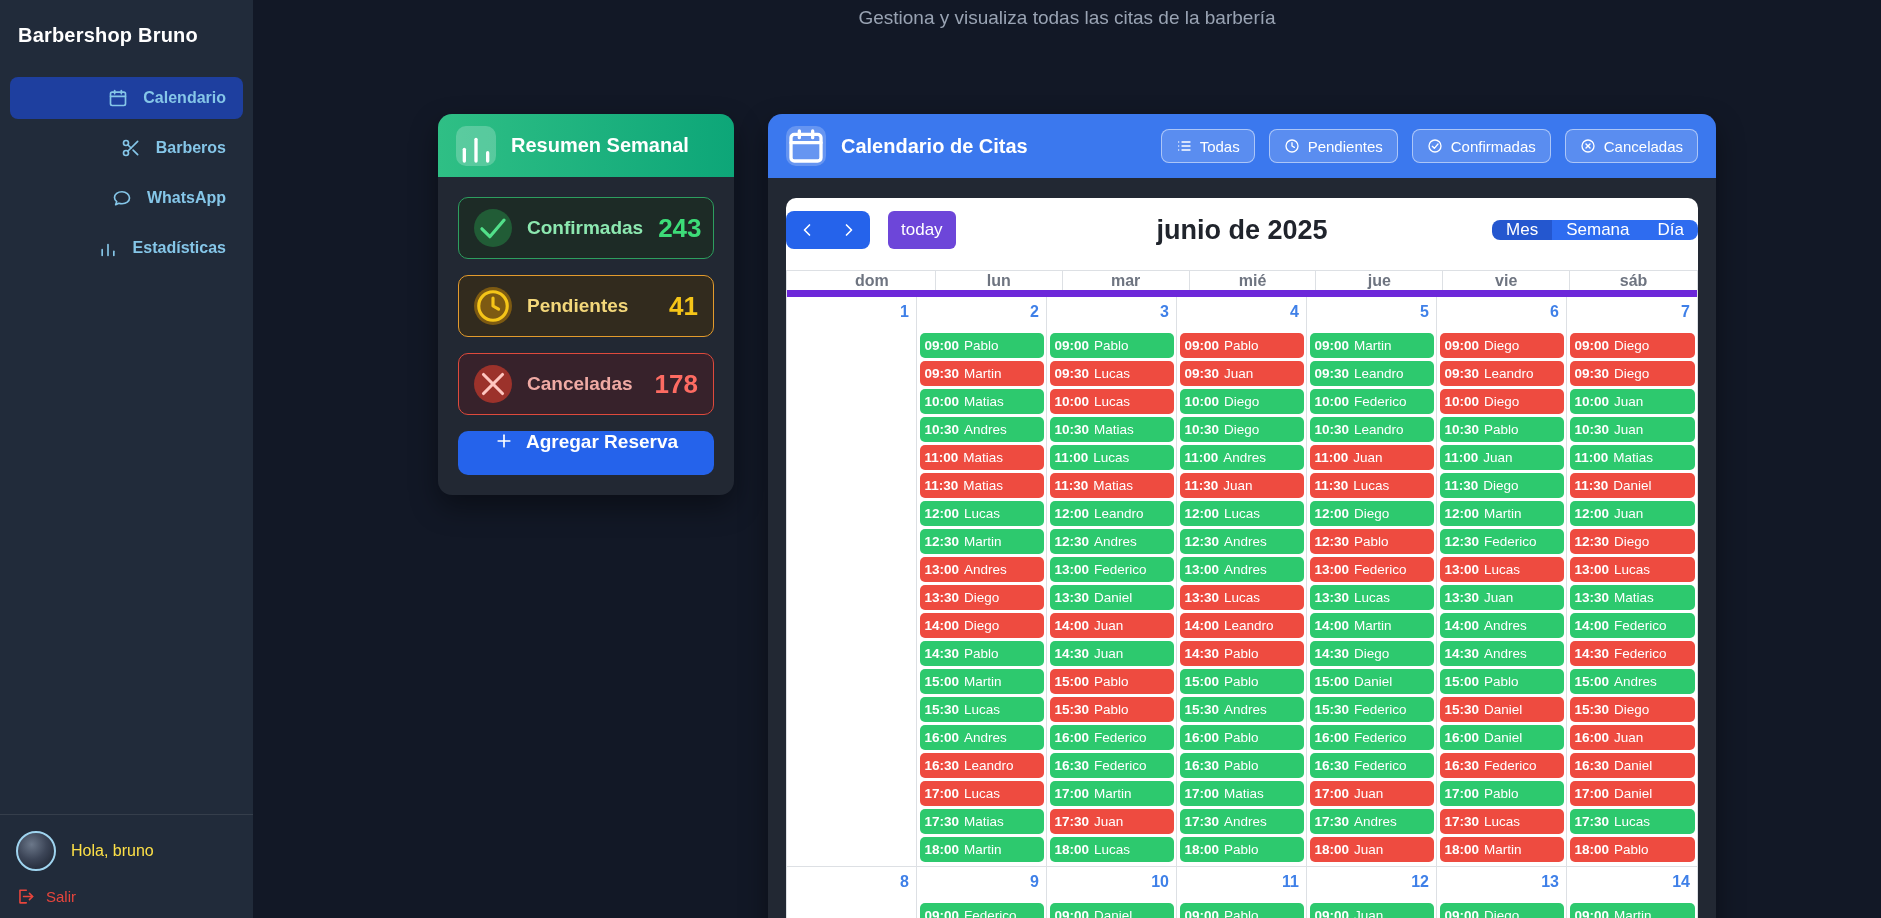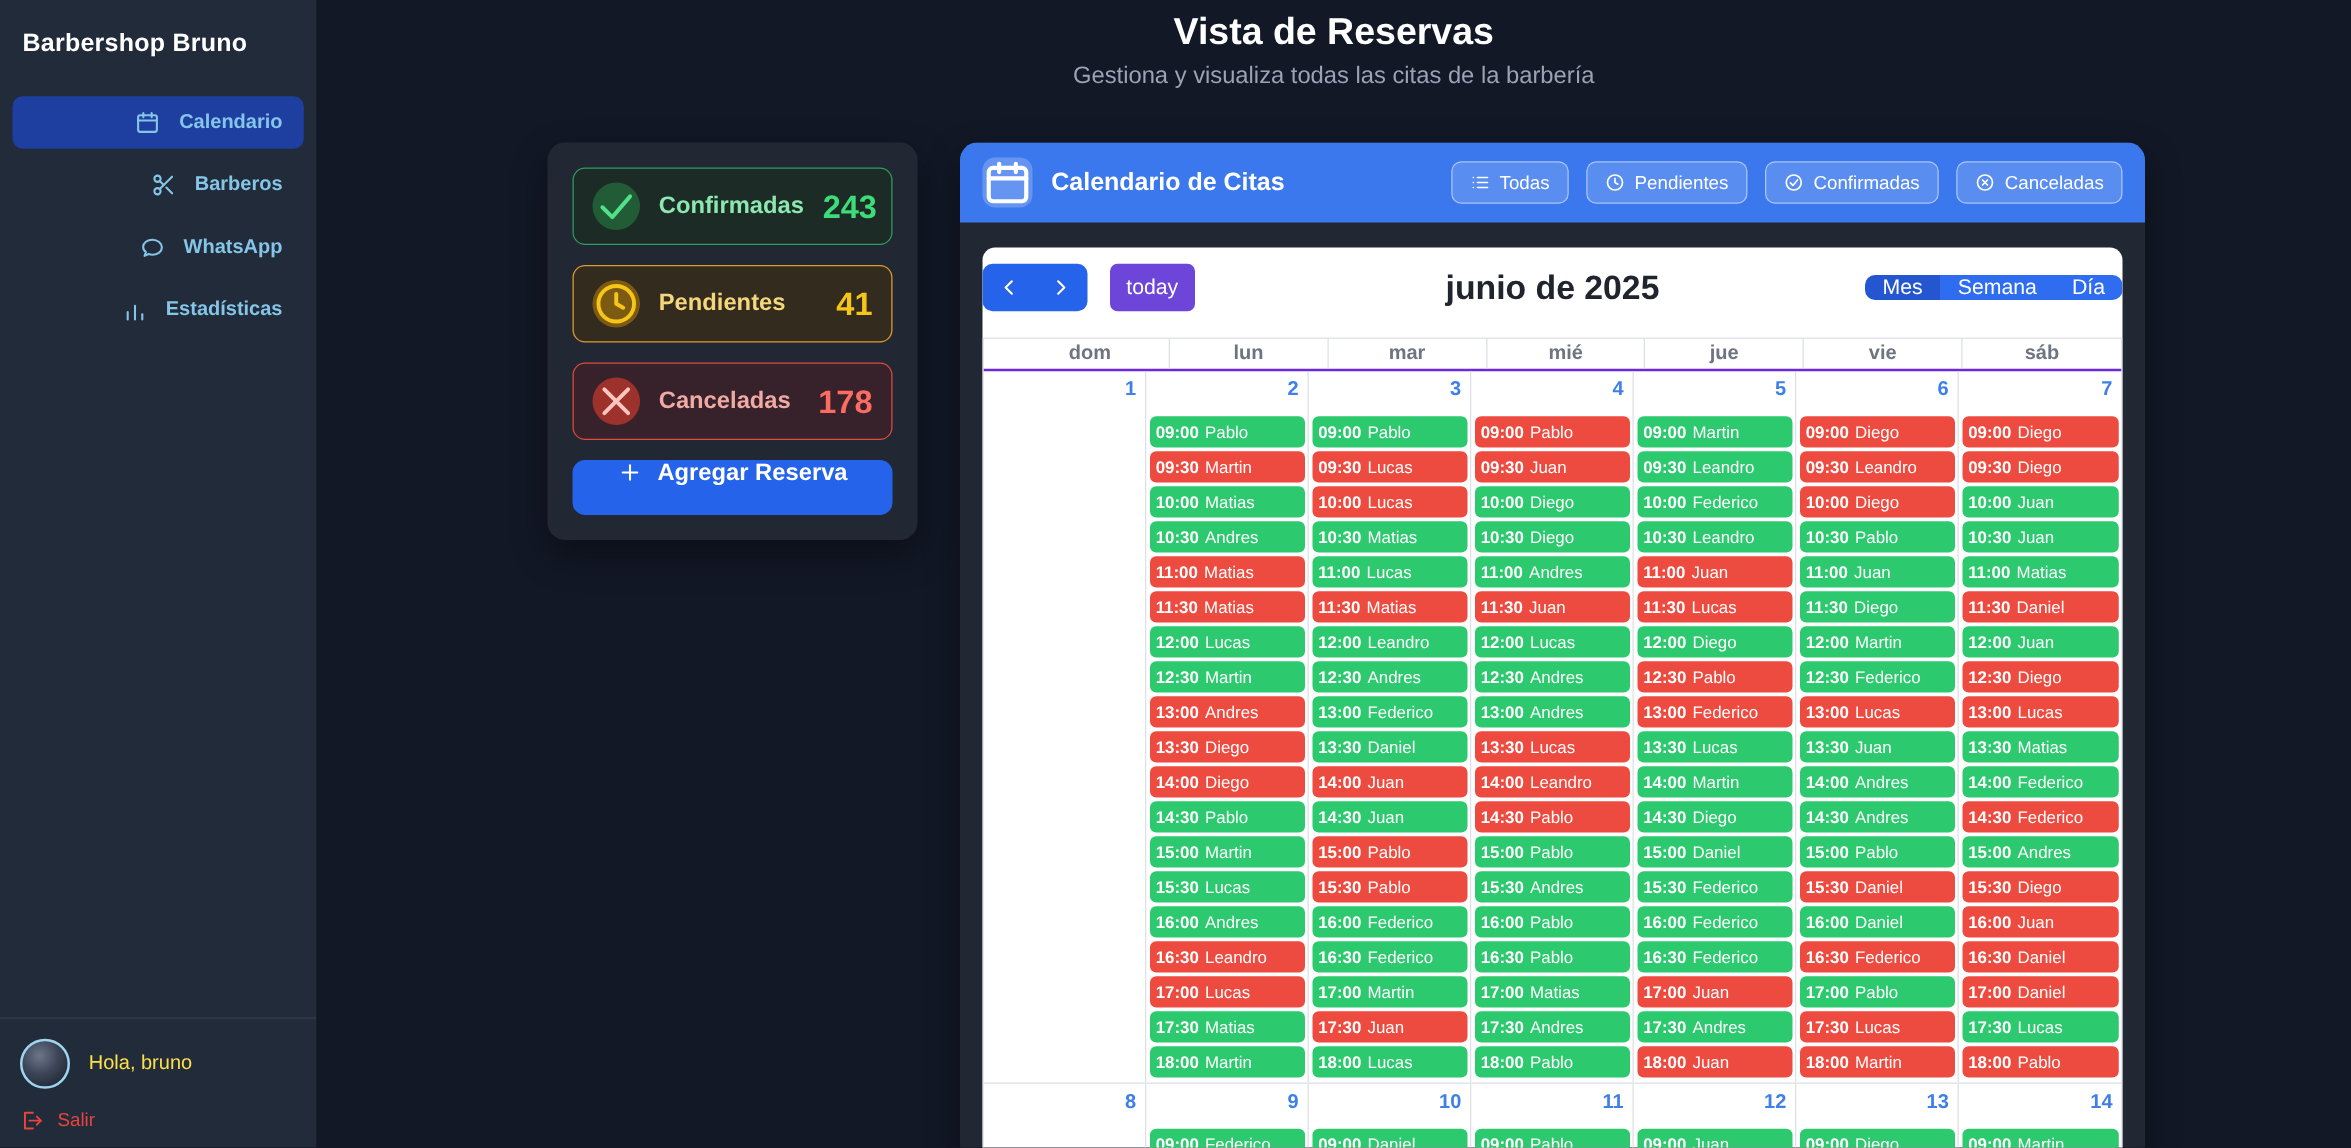--- a/index.html
+++ b/index.html
@@ -79,21 +79,21 @@
   .today-btn { margin-left:18px; height:38px; padding:0 13px; background:#6d46d9; border:none; border-radius:6px;
                color:#fff; font-size:17px; cursor:pointer; font-family:inherit; }
   .fc-title { position:absolute; left:0; right:0; text-align:center; font-size:27px; font-weight:700; color:#20242c;
               pointer-events:none; }
   .view-group { margin-left:auto; display:flex; border-radius:8px; overflow:hidden; height:20px; }
   .view-btn { padding:0 14px; border:none; color:#fff; font-size:17px; cursor:pointer; background:#2e6cf0;
               font-family:inherit; }
   .view-btn.active { background:#2457cf; }
 
   .cal-grid { margin-top:20px; border:1px solid #dde0e4; }
-  .dow-row { display:grid; grid-template-columns:repeat(7,1fr); height:26px; border-bottom:2px solid #6d28d9;padding-left:22px; }
+  .dow-row { display:grid; grid-template-columns:repeat(7,1fr); height:26px; border-bottom:7px solid #6d28d9;padding-left:22px; }
   .dow { display:flex; align-items:center; justify-content:center; font-size:16px; font-weight:700; color:#6e7480;
          border-right:1px solid #dde0e4; }
   .dow:last-child { border-right:none; }
   .week { display:grid; grid-template-columns:repeat(7,1fr); border-bottom:1px solid #dde0e4; }
   .day-cell { border-right:1px solid #dde0e4; padding-bottom:1px; min-height:60px; }
   .day-cell:last-child { border-right:none; }
   .date-num { text-align:right; padding:6px 7px; font-size:16px; font-weight:700; color:#3f80e8; height:36px; }
   .ev { height:25px; margin:0 2.5px 3px; border-radius:5px; color:#fff; font-size:13.5px; display:flex;
         align-items:center; padding:0 5px; gap:5px; overflow:hidden; white-space:nowrap; cursor:pointer; }
   .ev b { font-weight:700; }
@@ -158,24 +158,33 @@
             <line x1="9.5" y1="12" x2="21" y2="12"></line>
             <polyline points="17 8 21 12 17 16"></polyline>
           </svg>
         </span>
       <span>Salir</span>
     </div>
   </div>
 </aside>
 
 <main class="main">
-  <h1 class="page-title">Vista de Reservas</h1>
   <div class="page-sub">Gestiona y visualiza todas las citas de la barbería</div>
 
   <section class="summary-card">
+    <div class="summary-head">
+      <span class="icon-chip">
+          <svg viewBox="0 0 24 24" fill="none" stroke="currentColor" stroke-width="2" stroke-linecap="round" stroke-linejoin="round" style="width:100%;height:100%">
+            <line x1="5" y1="21" x2="5" y2="14"></line>
+            <line x1="12" y1="21" x2="12" y2="8"></line>
+            <line x1="19" y1="21" x2="19" y2="16"></line>
+          </svg>
+        </span>
+      <span>Resumen Semanal</span>
+    </div>
     <div class="summary-body">
       <div>
           <div class="stat stat-confirmed">
             <span class="s-icon">
               <svg viewBox="0 0 24 24" fill="none" stroke="currentColor" stroke-width="2" stroke-linecap="round" stroke-linejoin="round" style="width:100%;height:100%">
                 <polyline points="5 12.5 10 17.5 19 7"></polyline>
               </svg>
             </span>
             <span class="s-label">Confirmadas</span>
             <span class="s-value">243</span>

